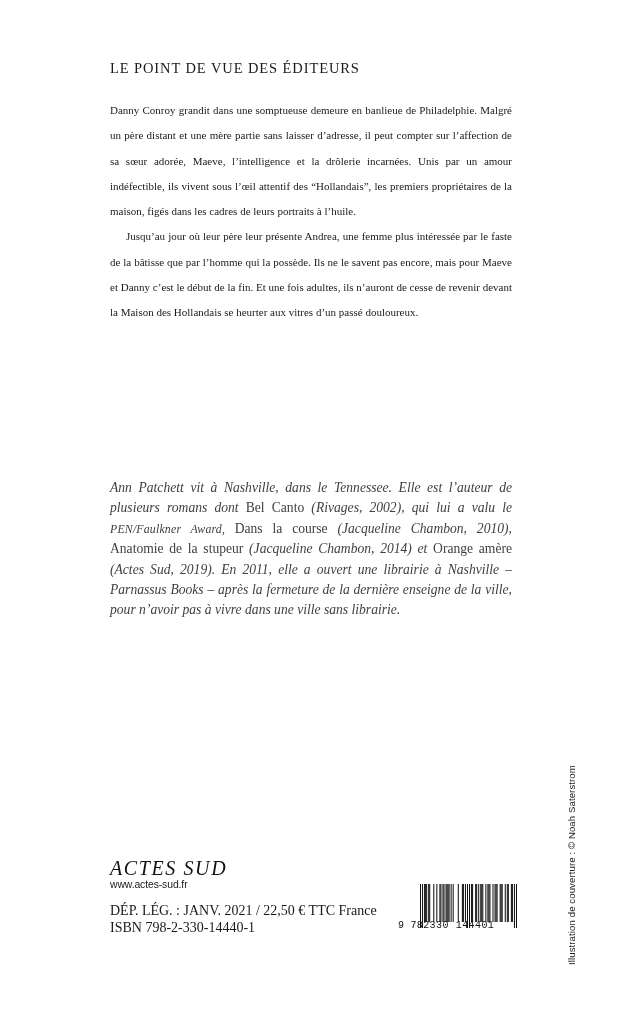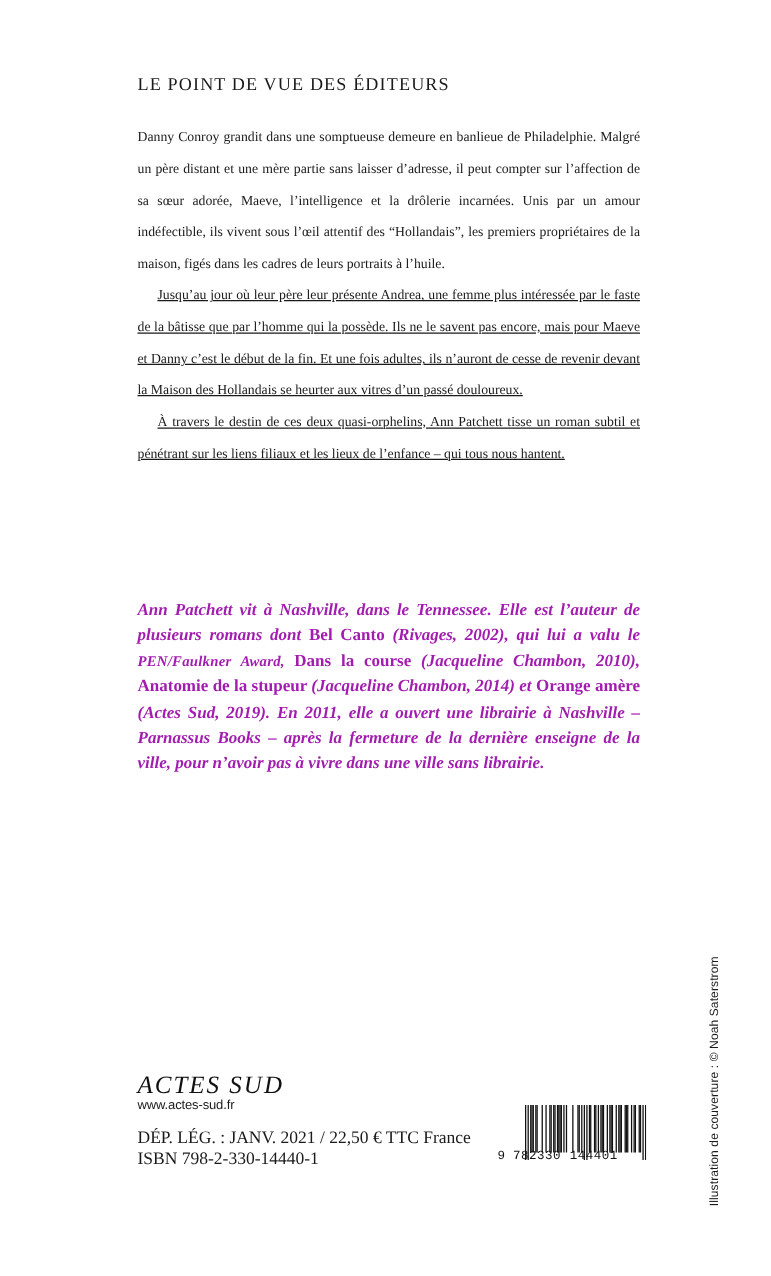--- a/index.html
+++ b/index.html
@@ -47,36 +47,34 @@
     line-height: 25.3px;
     text-align: justify;
     text-justify: inter-word;
     color: #1a1a1a;
   }
   .blurb p {
     margin: 0;
   }
   .blurb p + p {
     text-indent: 16px;
-    text-decoration: underline;
   }
 
   
   .bio {
     position: absolute;
     left: 110px;
     top: 478px;
     width: 402px;
     font-size: 13.6px;
     line-height: 20.4px;
     font-style: italic;
     text-align: justify;
     text-justify: inter-word;
-    color: #a21caf;
-    font-weight: bold;
+    color: #404040;
   }
   .bio p { margin: 0; }
   .bio .roman {
     font-style: normal;
   }
   .bio .smallcaps {
     font-style: italic;
     font-size: 11.8px;
     letter-spacing: 0.2px;
   }
@@ -160,21 +158,20 @@
 </head>
 <body>
 
 <div class="page">
 
   <div class="editors-heading">LE POINT DE VUE DES ÉDITEURS</div>
 
   <div class="blurb">
       <p>Danny Conroy grandit dans une somptueuse demeure en banlieue de Philadelphie. Malgré un père distant et une mère partie sans laisser d’adresse, il peut compter sur l’affection de sa sœur adorée, Maeve, l’intelligence et la drôlerie incarnées. Unis par un amour indéfectible, ils vivent sous l’œil attentif des “Hollandais”, les premiers propriétaires de la maison, figés dans les cadres de leurs portraits à l’huile.</p>
       <p>Jusqu’au jour où leur père leur présente Andrea, une femme plus intéressée par le faste de la bâtisse que par l’homme qui la possède. Ils ne le savent pas encore, mais pour Maeve et Danny c’est le début de la fin. Et une fois adultes, ils n’auront de cesse de revenir devant la Maison des Hollandais se heurter aux vitres d’un passé douloureux.</p>
-      <p>À travers le destin de ces deux quasi-orphelins, Ann Patchett tisse un roman subtil et pénétrant sur les liens filiaux et les lieux de l’enfance – qui tous nous hantent.</p>
     </div>
 
   <div class="bio">
     <p><span>Ann Patchett vit à Nashville, dans le Tennessee. Elle est l’auteur de plusieurs romans dont </span><span class="roman">Bel Canto </span><span>(Rivages, 2002), qui lui a valu le </span><span class="smallcaps">PEN/Faulkner Award, </span><span class="roman">Dans la course </span><span>(Jacqueline Chambon, 2010), </span><span class="roman">Anatomie de la stupeur </span><span>(Jacqueline Chambon, 2014) et </span><span class="roman">Orange amère </span><span>(Actes Sud, 2019). En 2011, elle a ouvert une librairie à Nashville – Parnassus Books – après la fermeture de la dernière enseigne de la ville, pour n’avoir pas à vivre dans une ville sans librairie.</span></p>
   </div>
 
   <div class="publisher">
     <div class="publisher-logo">ACTES SUD</div>
     <div class="publisher-url">www.actes-sud.fr</div>
     <div class="legal">

